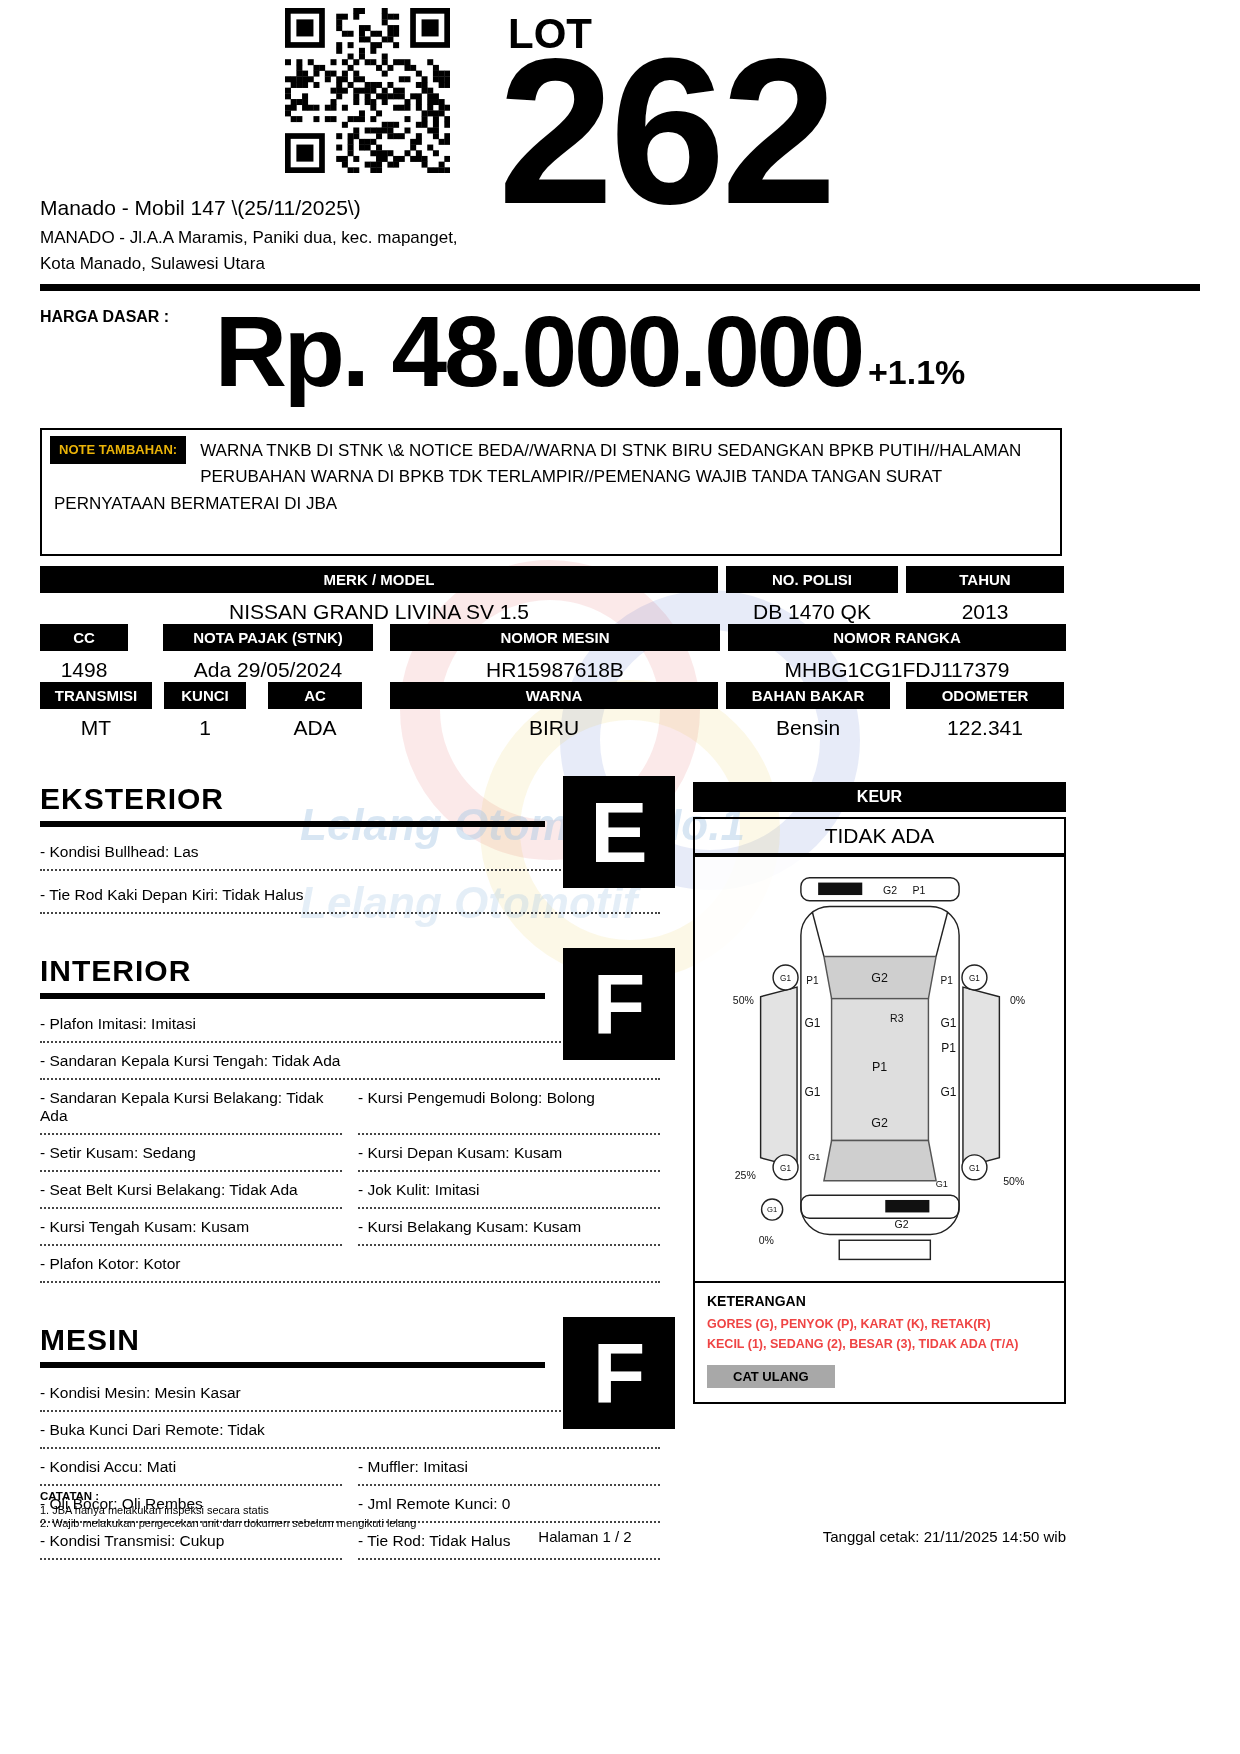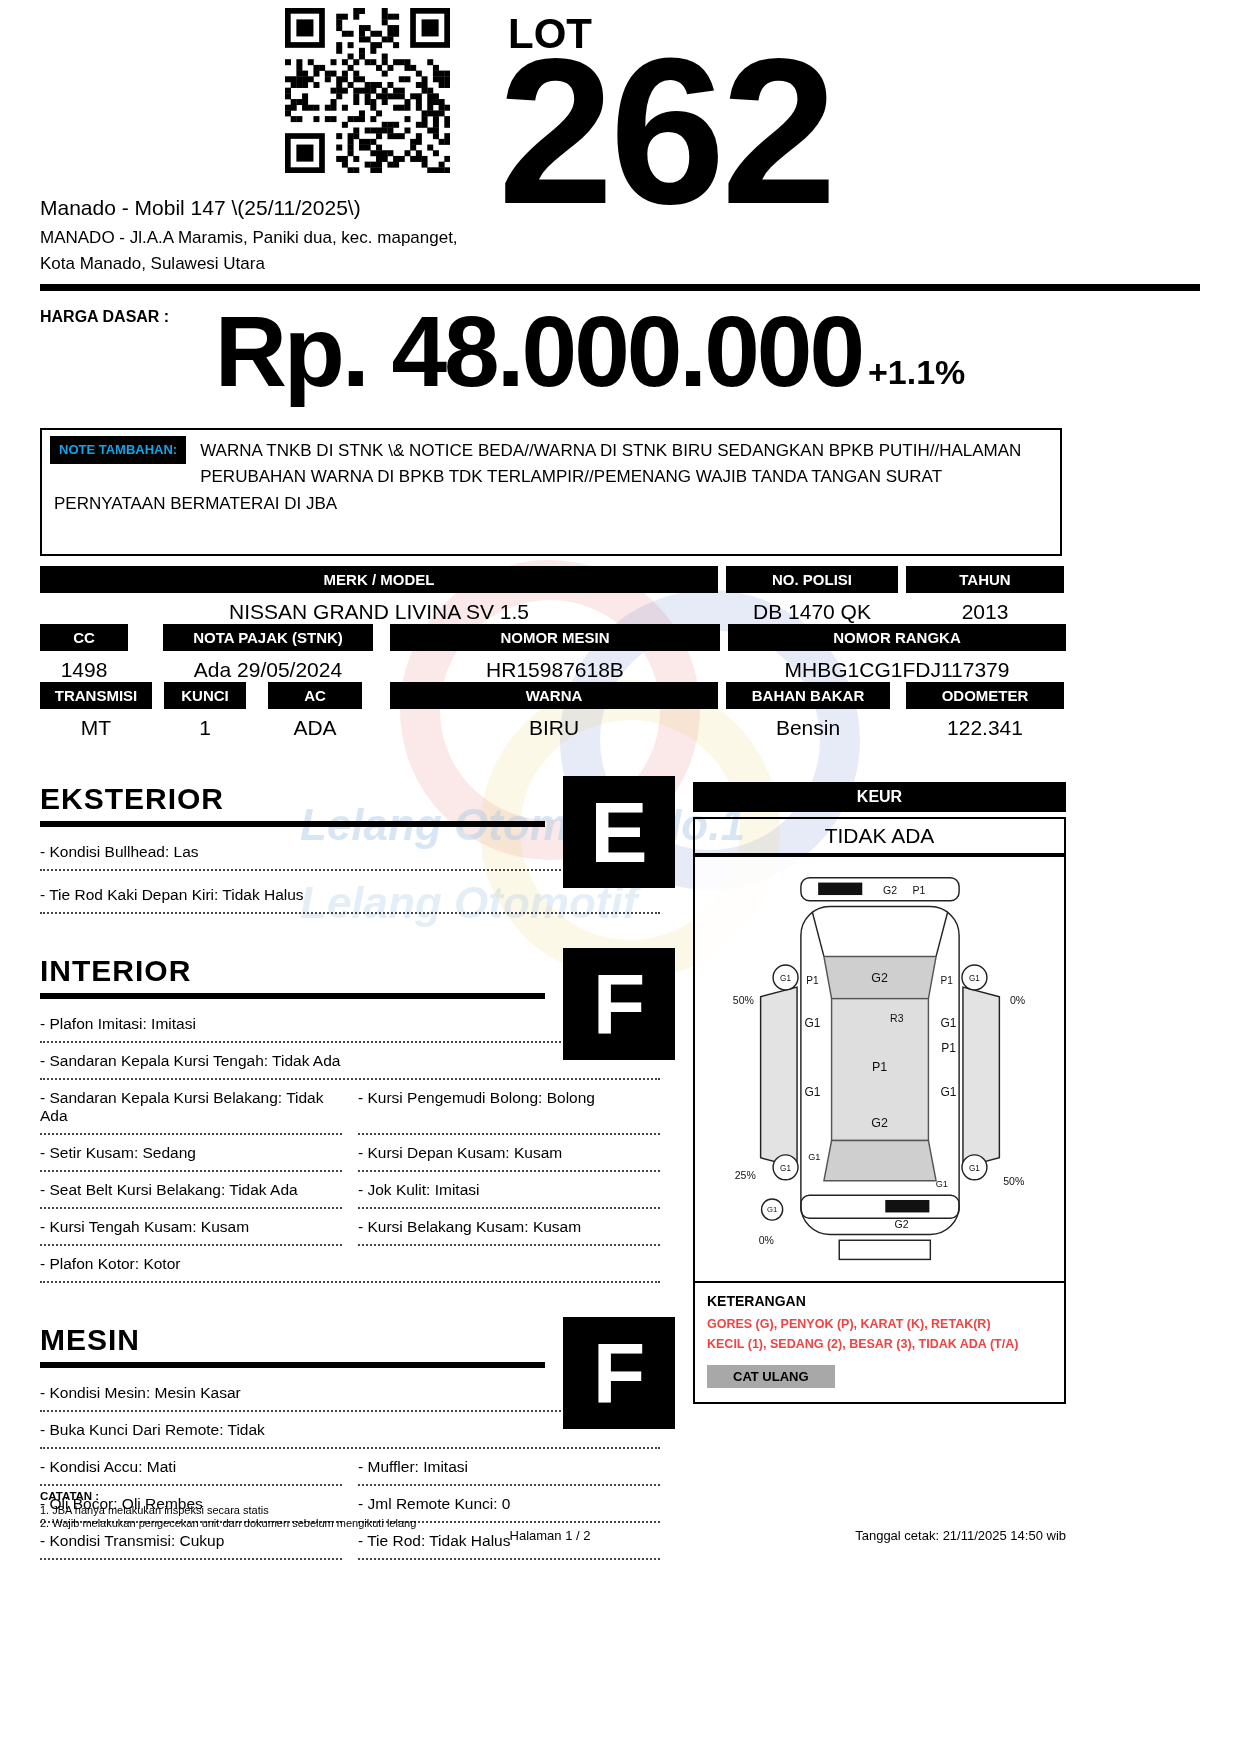--- a/index.html
+++ b/index.html
@@ -21,21 +21,21 @@
   .auction-addr1 { position:absolute; left:40px; top:228px; font-size:17px; }
   .auction-addr2 { position:absolute; left:40px; top:254px; font-size:17px; }
   .top-divider { position:absolute; left:40px; top:284px; width:1160px; height:7px; background:#000; }
   
   .harga-label { position:absolute; left:40px; top:308px; font-size:16px; font-weight:bold; }
   .price-row { position:absolute; left:60px; top:296px; width:1060px; display:flex; justify-content:center; align-items:flex-end; }
   .price-value { font-size:100px; font-weight:bold; letter-spacing:-3px; line-height:1.1; }
   .price-increment { font-size:34px; font-weight:bold; margin-left:6px; margin-bottom:14px; }
   
   .note-box { position:absolute; left:40px; top:428px; width:1022px; min-height:128px; border:2px solid #000; padding:8px 12px; font-size:17px; line-height:1.55; }
-  .note-label { float:left; background:#000; color:#0ea5e9; font-size:13px; font-weight:bold; padding:4px 9px; margin:-2px 14px 2px -4px; }
+  .note-label { float:left; background:#000; color:#eab308; font-size:13px; font-weight:bold; padding:4px 9px; margin:-2px 14px 2px -4px; }
   
   .specs { position:absolute; left:40px; top:566px; width:1026px; z-index:1; }
   .bar-row { display:flex; }
   .bar { background:#000; color:#fff; font-weight:bold; font-size:15px; text-align:center; padding:5px 0; }
   .val-row { display:flex; }
   .val { font-size:21px; text-align:center; padding:7px 0 0; }
   
   .main { position:absolute; left:40px; top:782px; width:1026px; display:flex; gap:18px; z-index:1; }
   .left-col { width:635px; }
   .right-col { width:373px; }
@@ -54,21 +54,21 @@
   .diagram-box { border:2px solid #000; background:rgba(255,255,255,0.85); }
   .car-svg { display:block; margin:4px auto 0; }
   .keterangan { border-top:2px solid #000; padding:10px 12px 14px; }
   .ket-title { font-size:14px; font-weight:bold; margin-bottom:8px; }
   .ket-line { font-size:12.5px; font-weight:bold; color:#ef4444; margin-bottom:6px; }
   .ket-badge { display:inline-block; background:#a8a8a8; color:#000; font-size:13px; font-weight:bold; padding:4px 26px; margin-top:8px; }
   
   .catatan { position:absolute; left:40px; top:1490px; font-size:11px; z-index:1; }
   .catatan .c-label { font-weight:bold; margin-bottom:2px; font-size:11.5px; }
   .catatan div { margin-bottom:1px; }
-  .footer { position:absolute; left:40px; top:1528px; width:1026px; display:flex; font-size:13px; z-index:1; }
+  .footer { position:absolute; left:40px; top:1528px; width:1026px; display:flex; font-size:15px; z-index:1;gap:35px; }
   .footer .f-left { width:340px; }
   .footer .f-center { width:340px; text-align:center; }
   .footer .f-right { flex:1; text-align:right; }
 </style>
 </head>
 <body>
 
 <div class="page">
 
   <div class="wm" style="left:0;top:0;width:1240px;height:1754px;">

